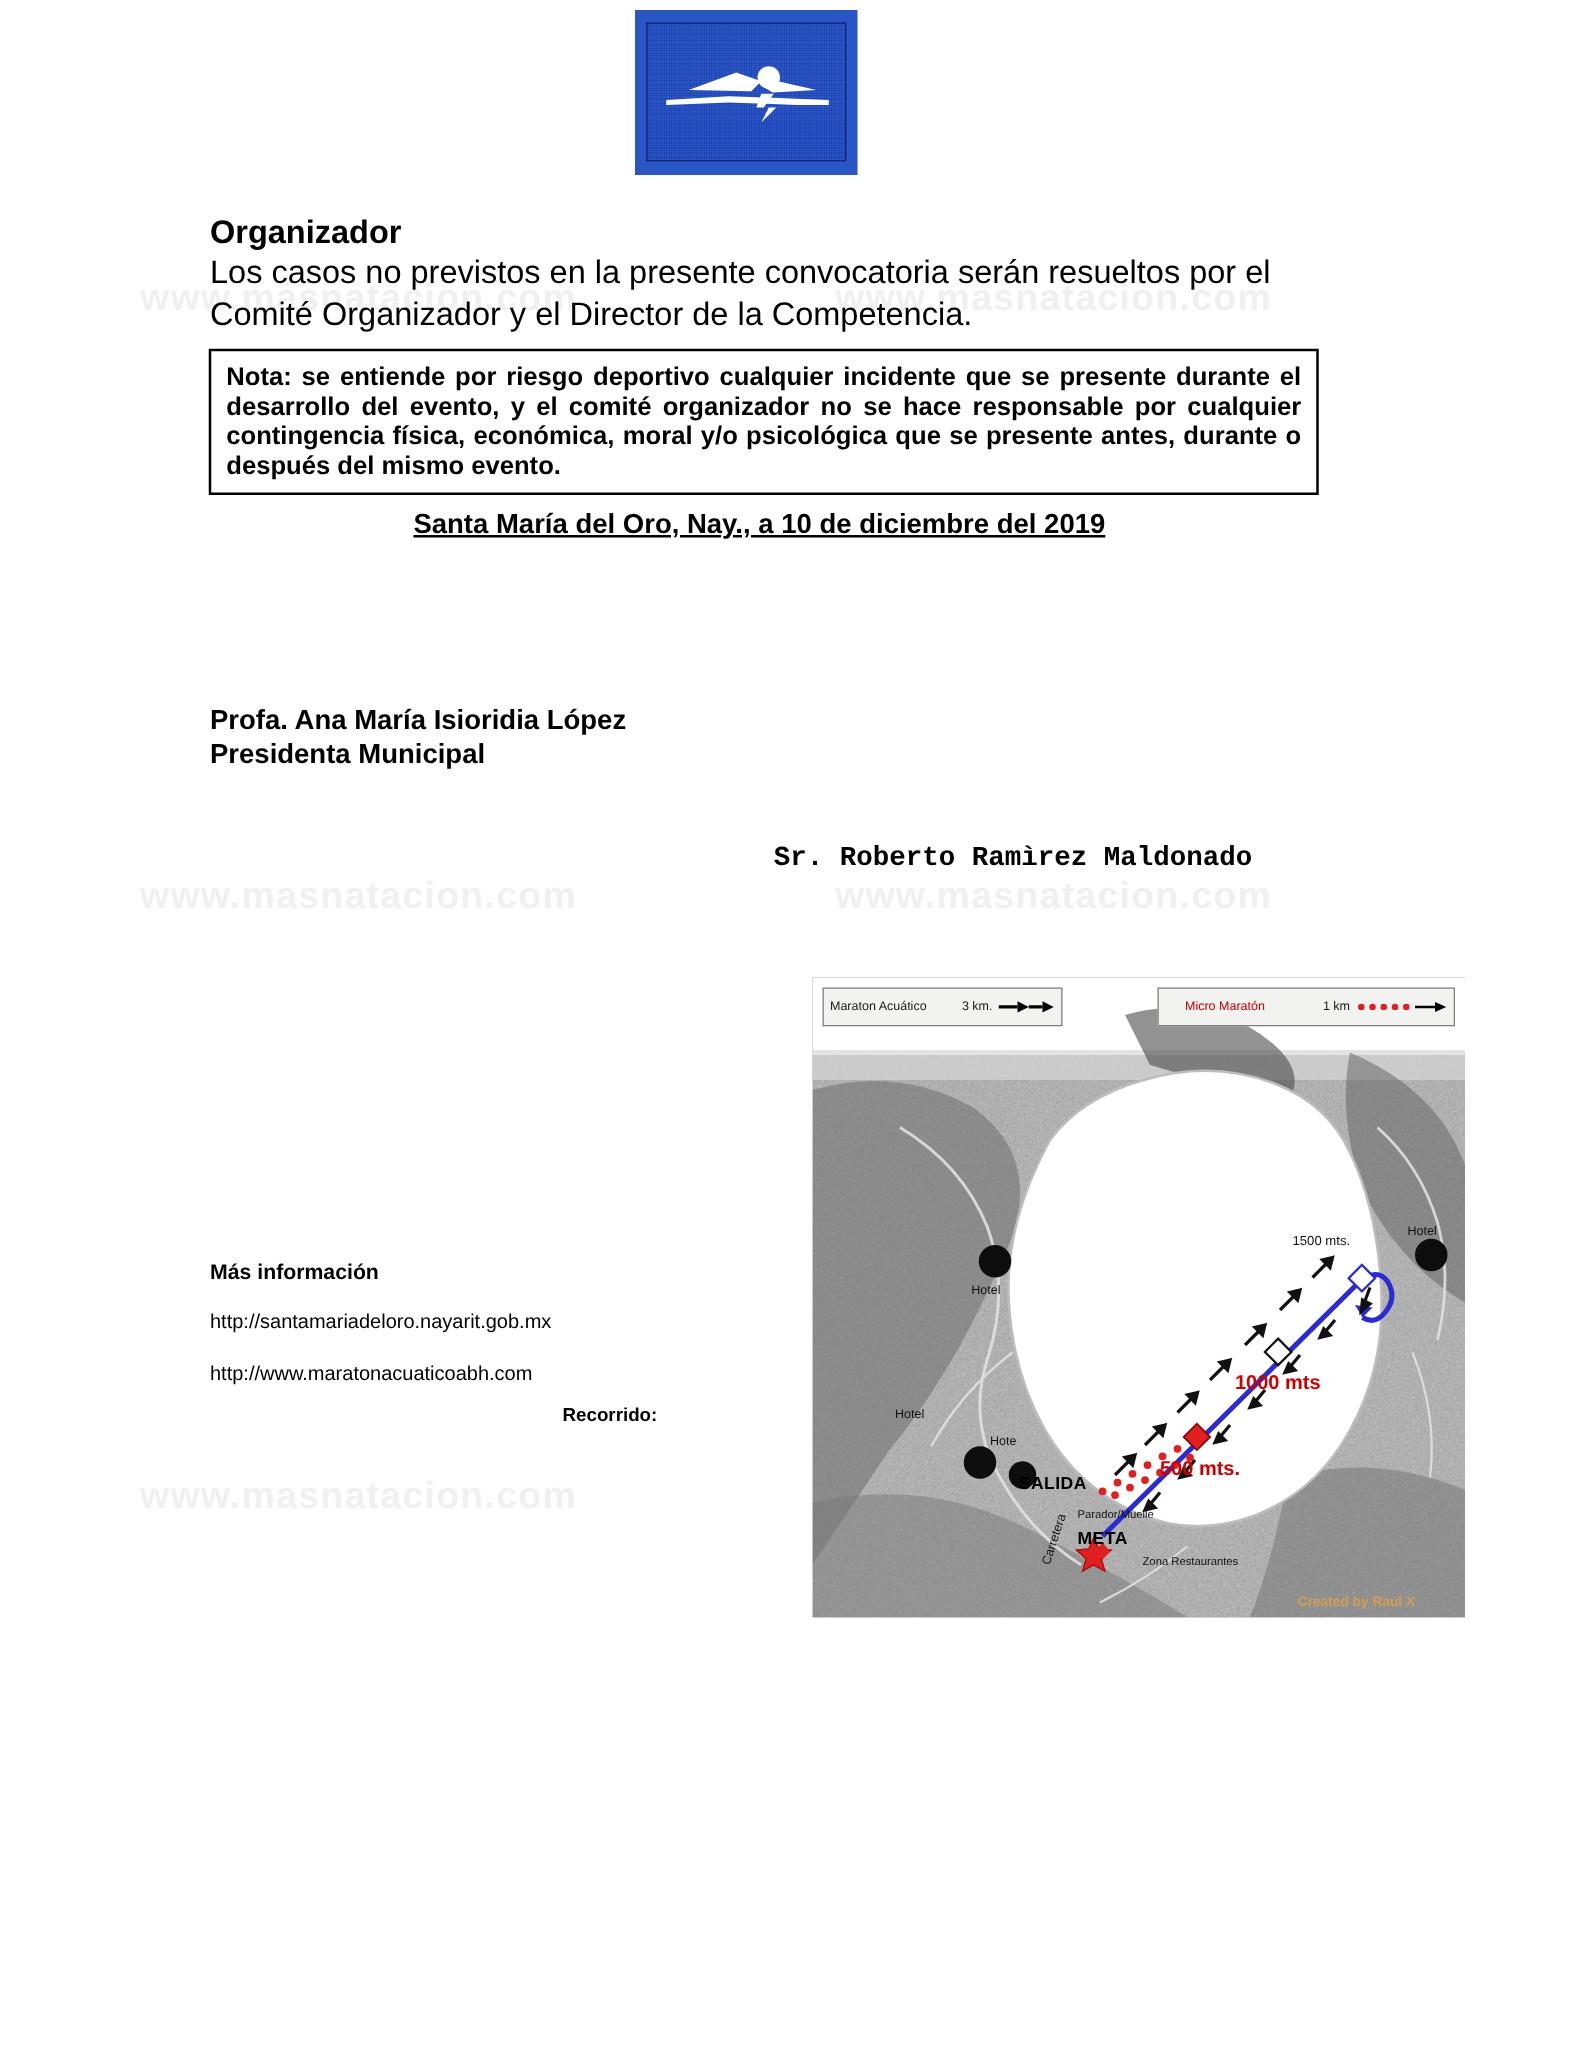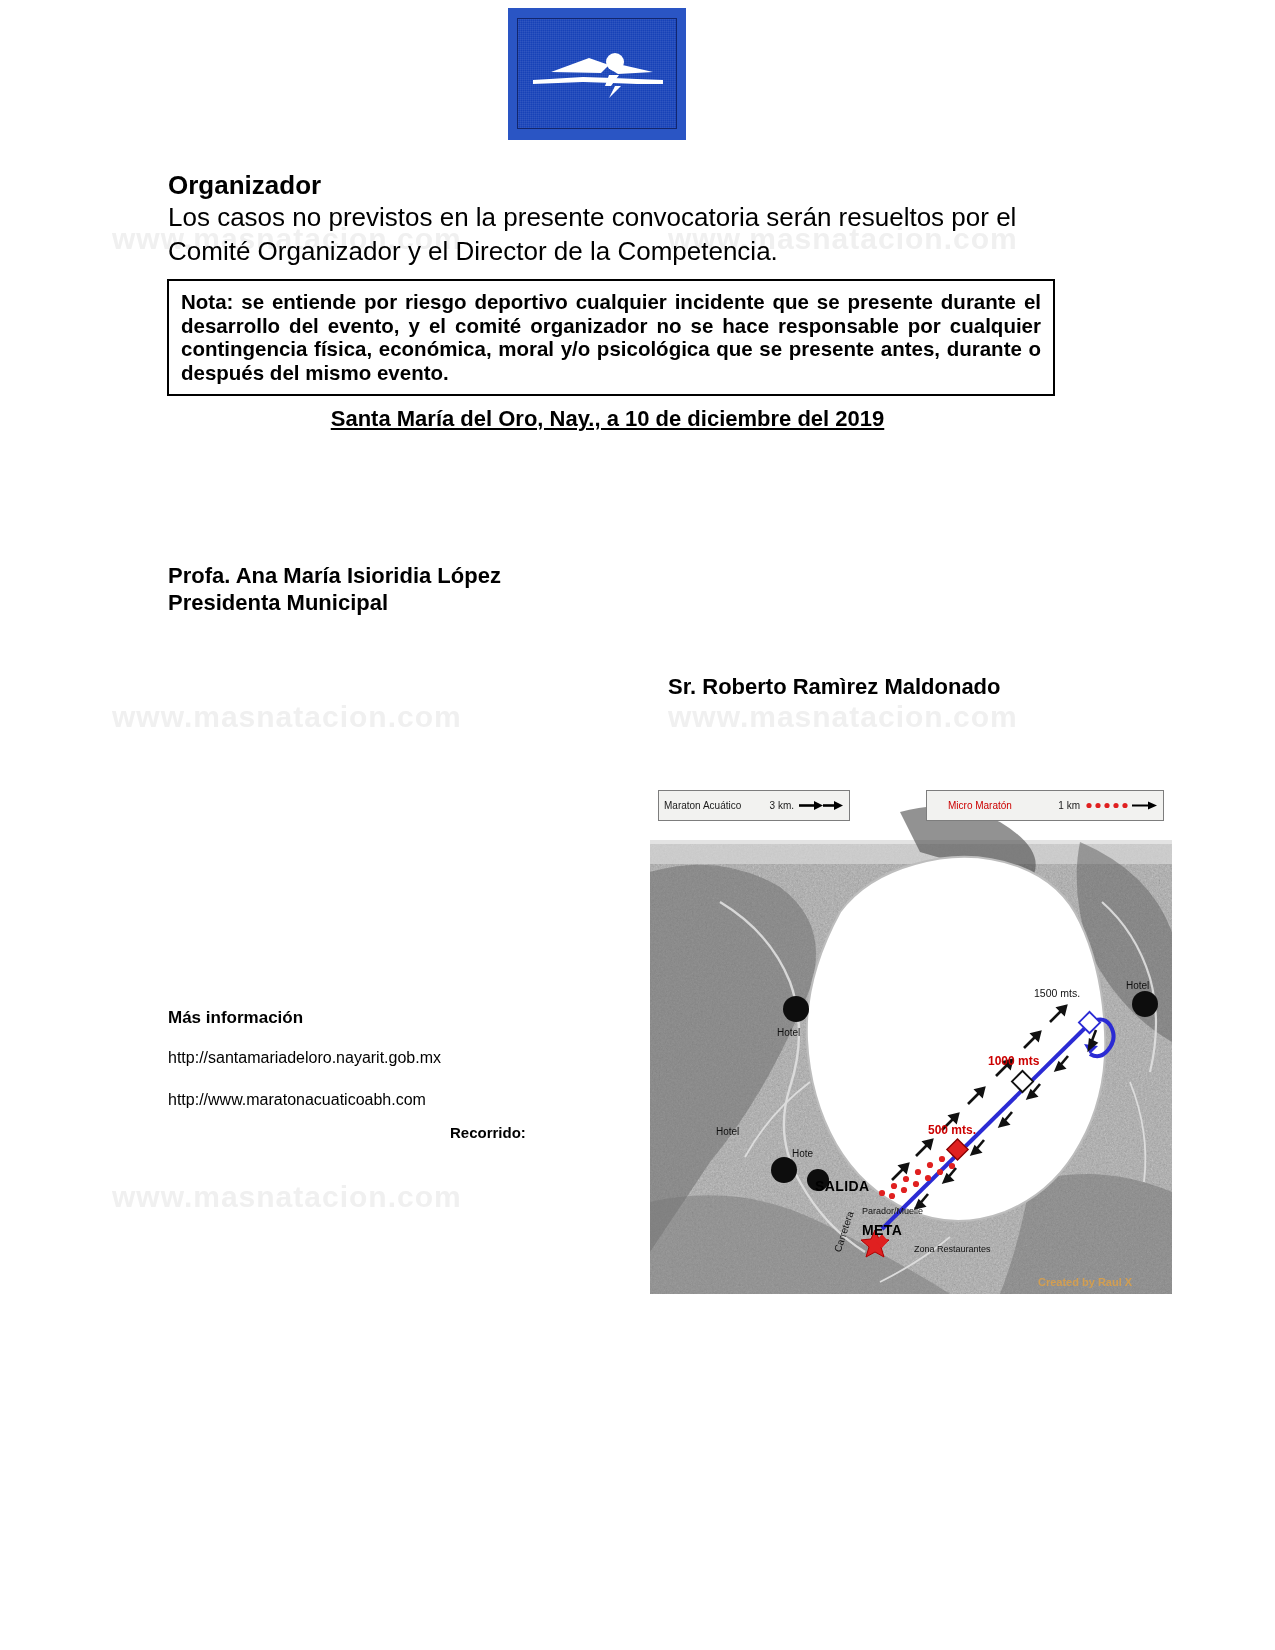--- a/index.html
+++ b/index.html
@@ -124,26 +124,27 @@
     position: absolute;
     left: 168px;
     top: 562px;
     font-size: 22px;
     font-weight: bold;
     line-height: 27px;
     z-index: 3;
   }
   #signature-right {
     position: absolute;
-    left: 668px;
+    left: 619px;
     top: 673px;
     font-size: 22px;
     font-weight: bold;
     line-height: 27px;
     z-index: 3;
+    font-family: Liberation Mono, monospace;
   }
 
   
   #more-info {
     position: absolute;
     left: 168px;
     top: 1008px;
     z-index: 3;
   }
   #more-info .mi-title {
@@ -207,21 +208,21 @@
   .arrow-solid {
     width: 46px; height: 11px;
     flex: 0 0 auto;
   }
   .arrow-dotted {
     width: 74px; height: 11px;
     flex: 0 0 auto;
   }
 
   .lbl-hotel { font-size: 10px; color: #111; }
-  .lbl-dist  { font-size: 12px; color: #cc0000; font-weight: bold; }
+  .lbl-dist  { font-size: 16px; color: #cc0000; font-weight: bold; margin-top: 44px; }
   .lbl-dist-dark { font-size: 10.5px; color: #111; }
   .lbl-salida { font-size: 14px; font-weight: bold; color: #000; letter-spacing: .4px;}
   .lbl-meta   { font-size: 14px; font-weight: bold; color: #000; letter-spacing: .4px;}
   .lbl-small  { font-size: 9px; color: #111; }
   .lbl-carretera {
     font-size: 10px; color: #111;
     transform: rotate(-72deg);
     transform-origin: left top;
   }
   .lbl-created {

